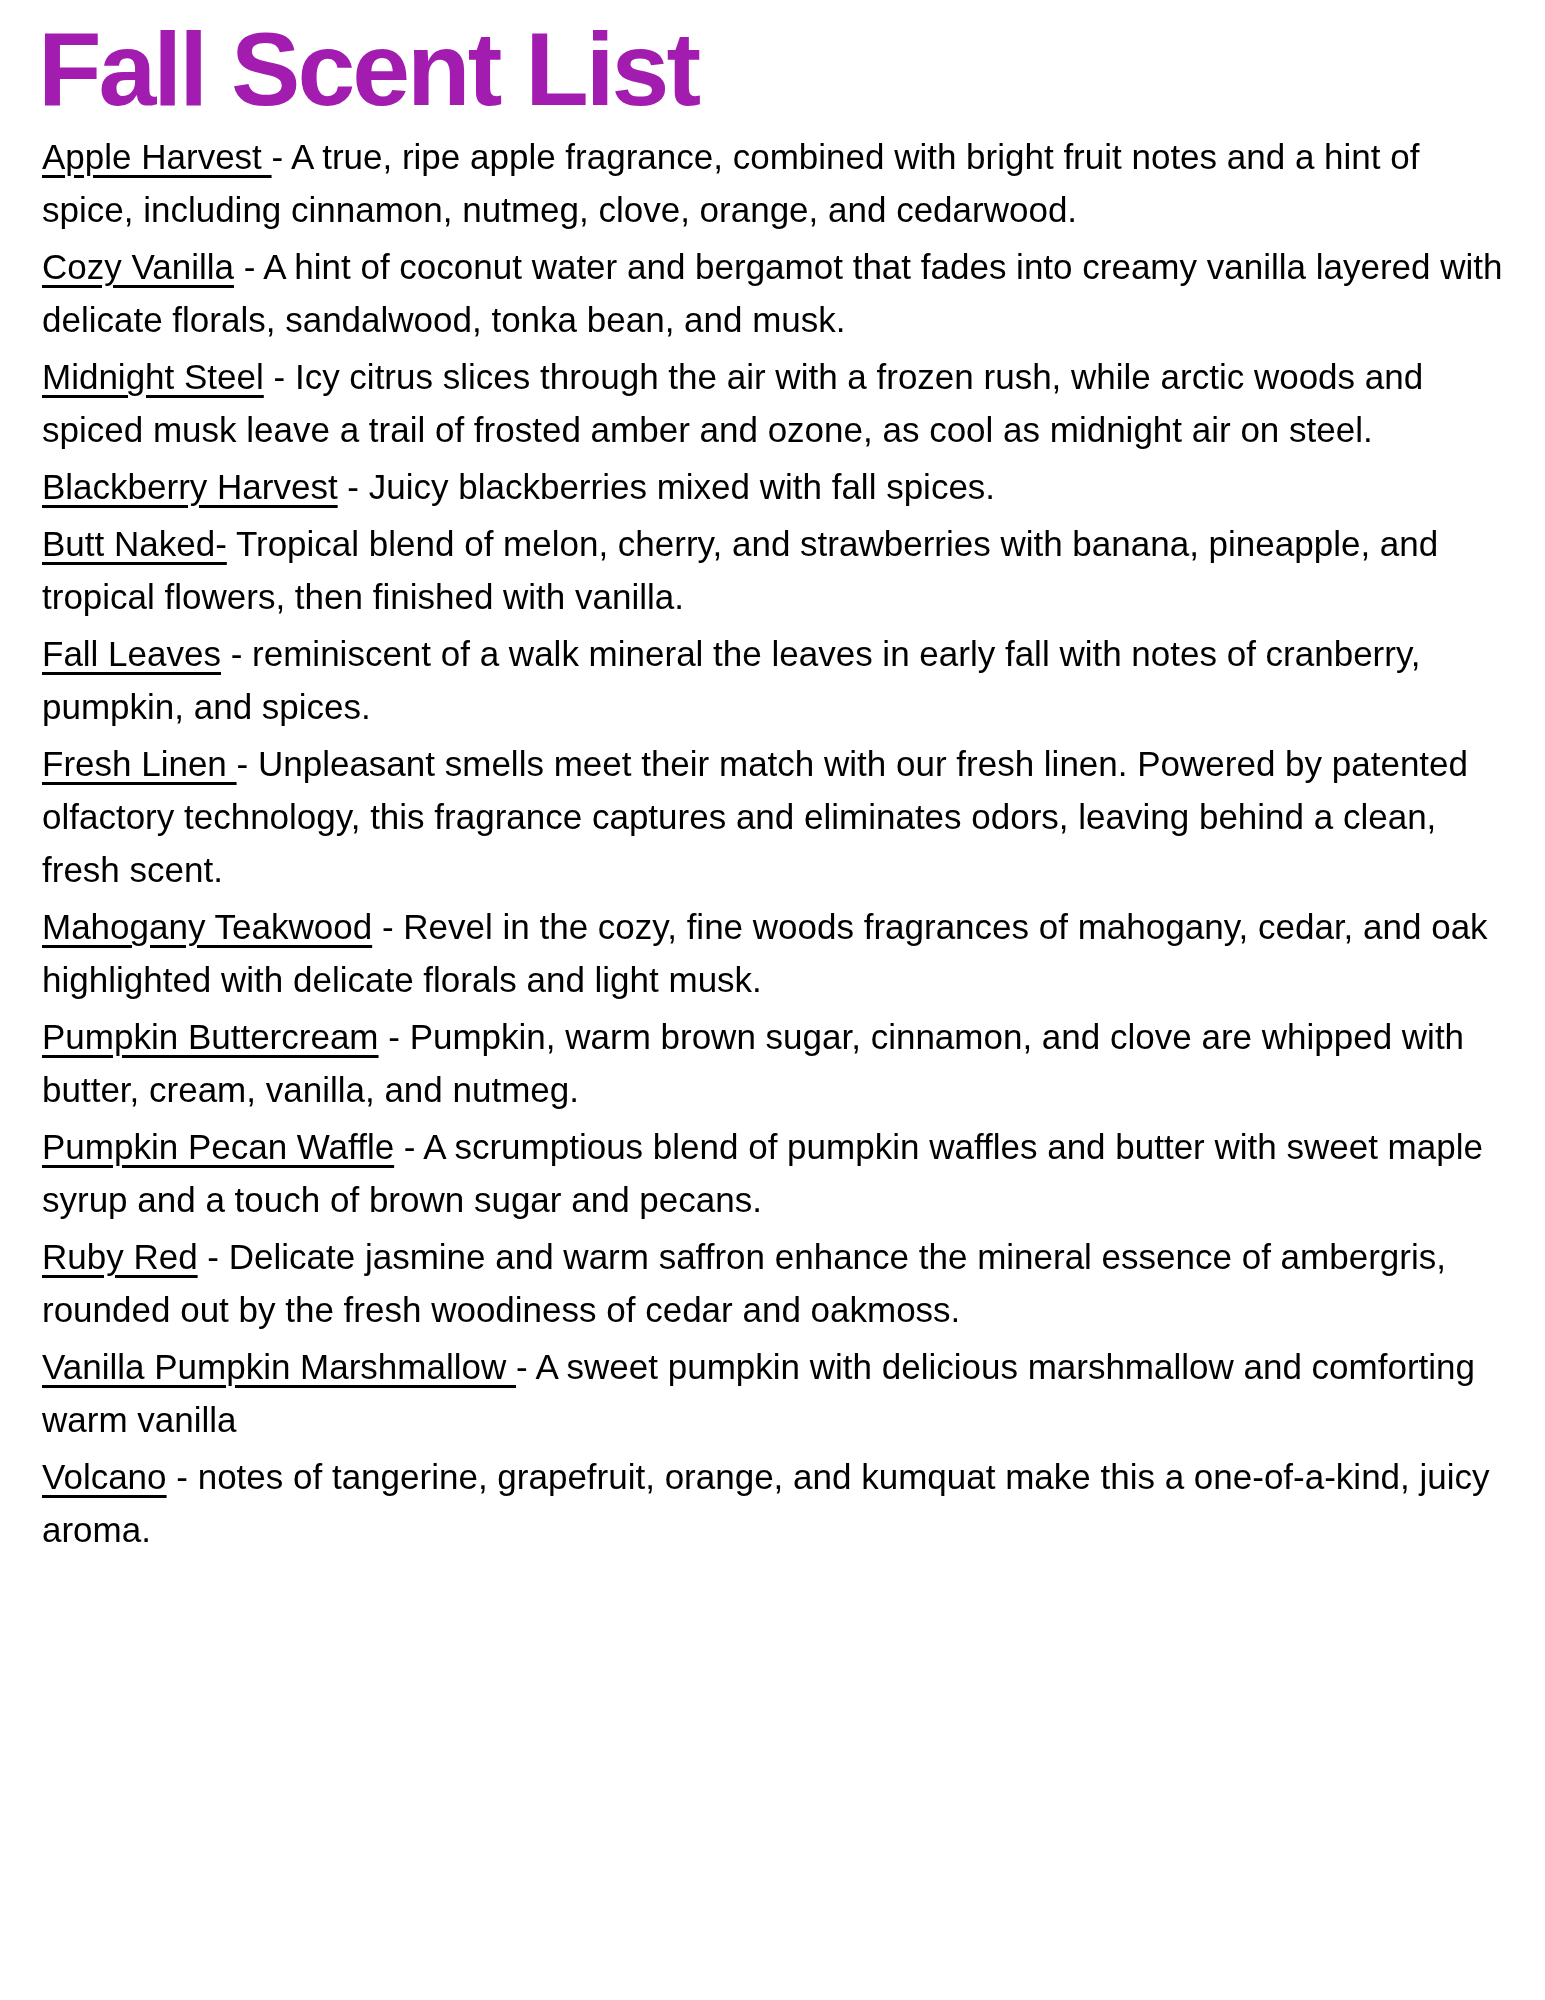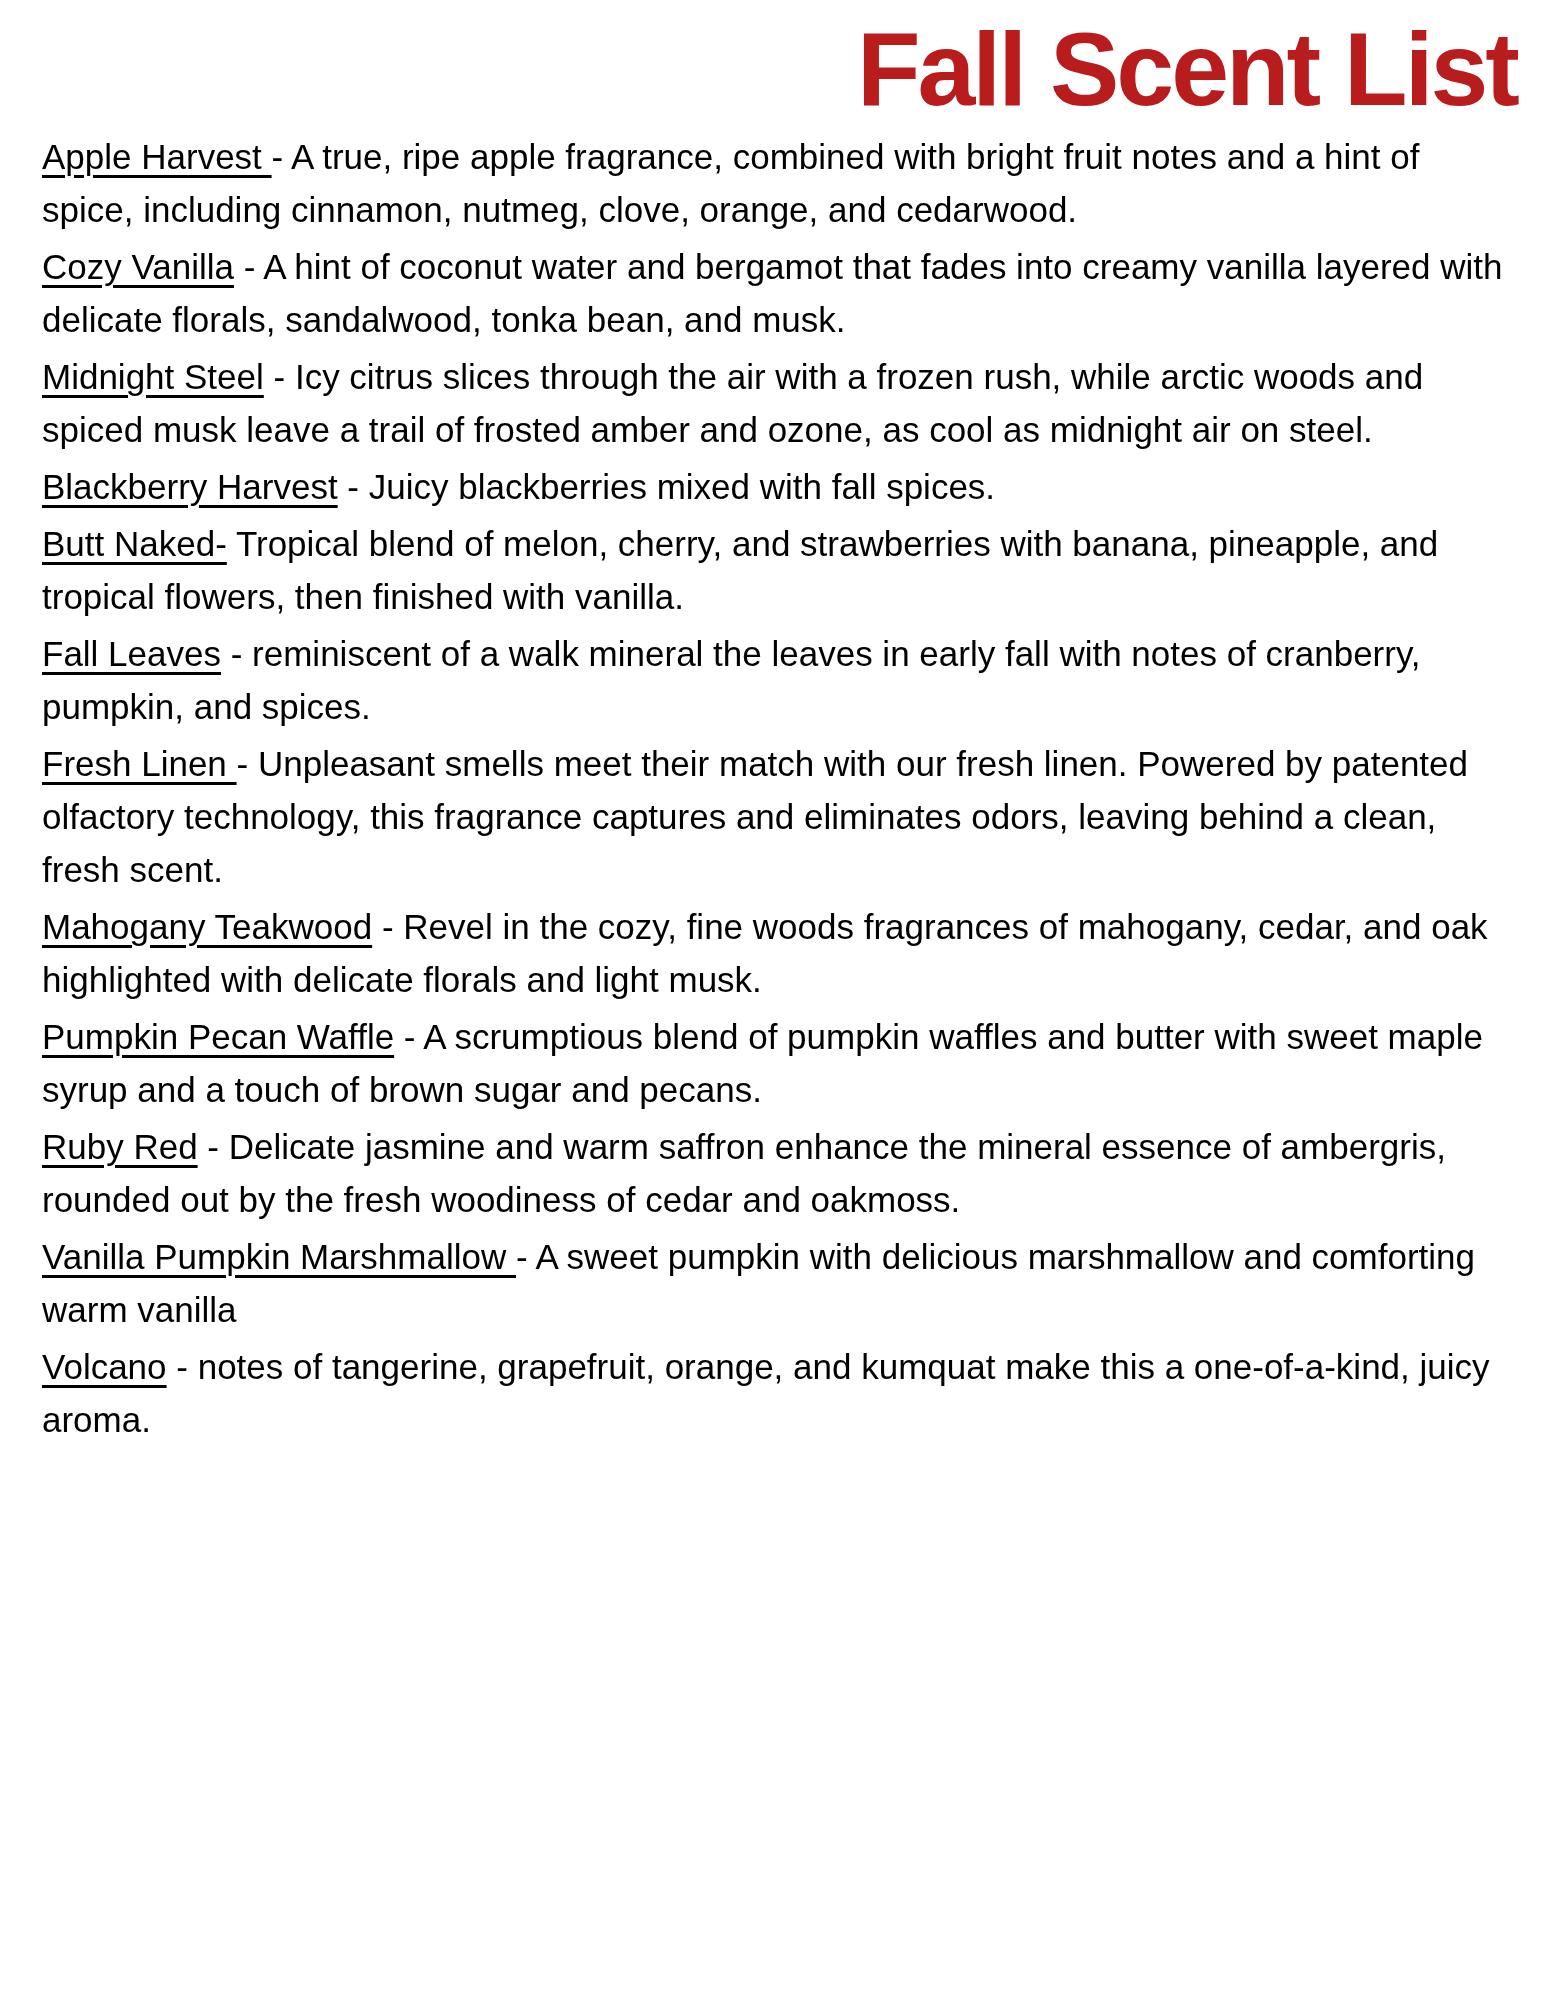--- a/index.html
+++ b/index.html
@@ -16,26 +16,26 @@
   }
   .page {
     box-sizing: border-box;
     width: 1545px;
     height: 2000px;
     padding: 16px 28px 0 38px;
     background: #ffffff;
   }
   .doc-title {
     margin: 0 0 8px 0;
-    text-align: right;
+    text-align: left;
     font-size: 104px;
     line-height: 1.02;
     font-weight: bold;
     letter-spacing: -3px;
-    color: #b91c1c;
+    color: #a21caf;
   }
   .scent-list {
     font-size: 35px;
     line-height: 53px;
     letter-spacing: 0;
     color: #000000;
   }
   .scent-item {
     margin: 4px;
     padding: 0;
@@ -63,20 +63,21 @@
   <p class="scent-item"><span class="scent-name">Blackberry Harvest</span><span class="scent-sep"> - </span><span class="scent-desc">Juicy blackberries mixed with fall spices.</span></p>
 
   <p class="scent-item"><span class="scent-name">Butt Naked-</span><span class="scent-sep"> </span><span class="scent-desc">Tropical blend of melon, cherry, and strawberries with banana, pineapple, and tropical flowers, then finished with vanilla.</span></p>
 
   <p class="scent-item"><span class="scent-name">Fall Leaves</span><span class="scent-sep"> - </span><span class="scent-desc">reminiscent of a walk mineral the leaves in early fall with notes of cranberry, pumpkin, and spices.</span></p>
 
   <p class="scent-item"><span class="scent-name">Fresh Linen </span><span class="scent-sep">- </span><span class="scent-desc">Unpleasant smells meet their match with our fresh linen. Powered by patented olfactory technology, this fragrance captures and eliminates odors, leaving behind a clean, fresh scent.</span></p>
 
   <p class="scent-item"><span class="scent-name">Mahogany Teakwood</span><span class="scent-sep"> - </span><span class="scent-desc">Revel in the cozy, fine woods fragrances of mahogany, cedar, and oak highlighted with delicate florals and light musk.</span></p>
 
+  <p class="scent-item"><span class="scent-name">Pumpkin Buttercream</span><span class="scent-sep"> - </span><span class="scent-desc">Pumpkin, warm brown sugar, cinnamon, and clove are whipped with butter, cream, vanilla, and nutmeg.</span></p>
 
   <p class="scent-item"><span class="scent-name">Pumpkin Pecan Waffle</span><span class="scent-sep"> - </span><span class="scent-desc">A scrumptious blend of pumpkin waffles and butter with sweet maple syrup and a touch of brown sugar and pecans.</span></p>
 
   <p class="scent-item"><span class="scent-name">Ruby Red</span><span class="scent-sep"> - </span><span class="scent-desc">Delicate jasmine and warm saffron enhance the mineral essence of ambergris, rounded out by the fresh woodiness of cedar and oakmoss.</span></p>
 
 
   <p class="scent-item"><span class="scent-name">Vanilla Pumpkin Marshmallow </span><span class="scent-sep">- </span><span class="scent-desc">A sweet pumpkin with delicious marshmallow and comforting warm vanilla</span></p>
 
   <p class="scent-item"><span class="scent-name">Volcano</span><span class="scent-sep"> - </span><span class="scent-desc">notes of tangerine, grapefruit, orange, and kumquat make this a one-of-a-kind, juicy aroma.</span></p>
 </div>

